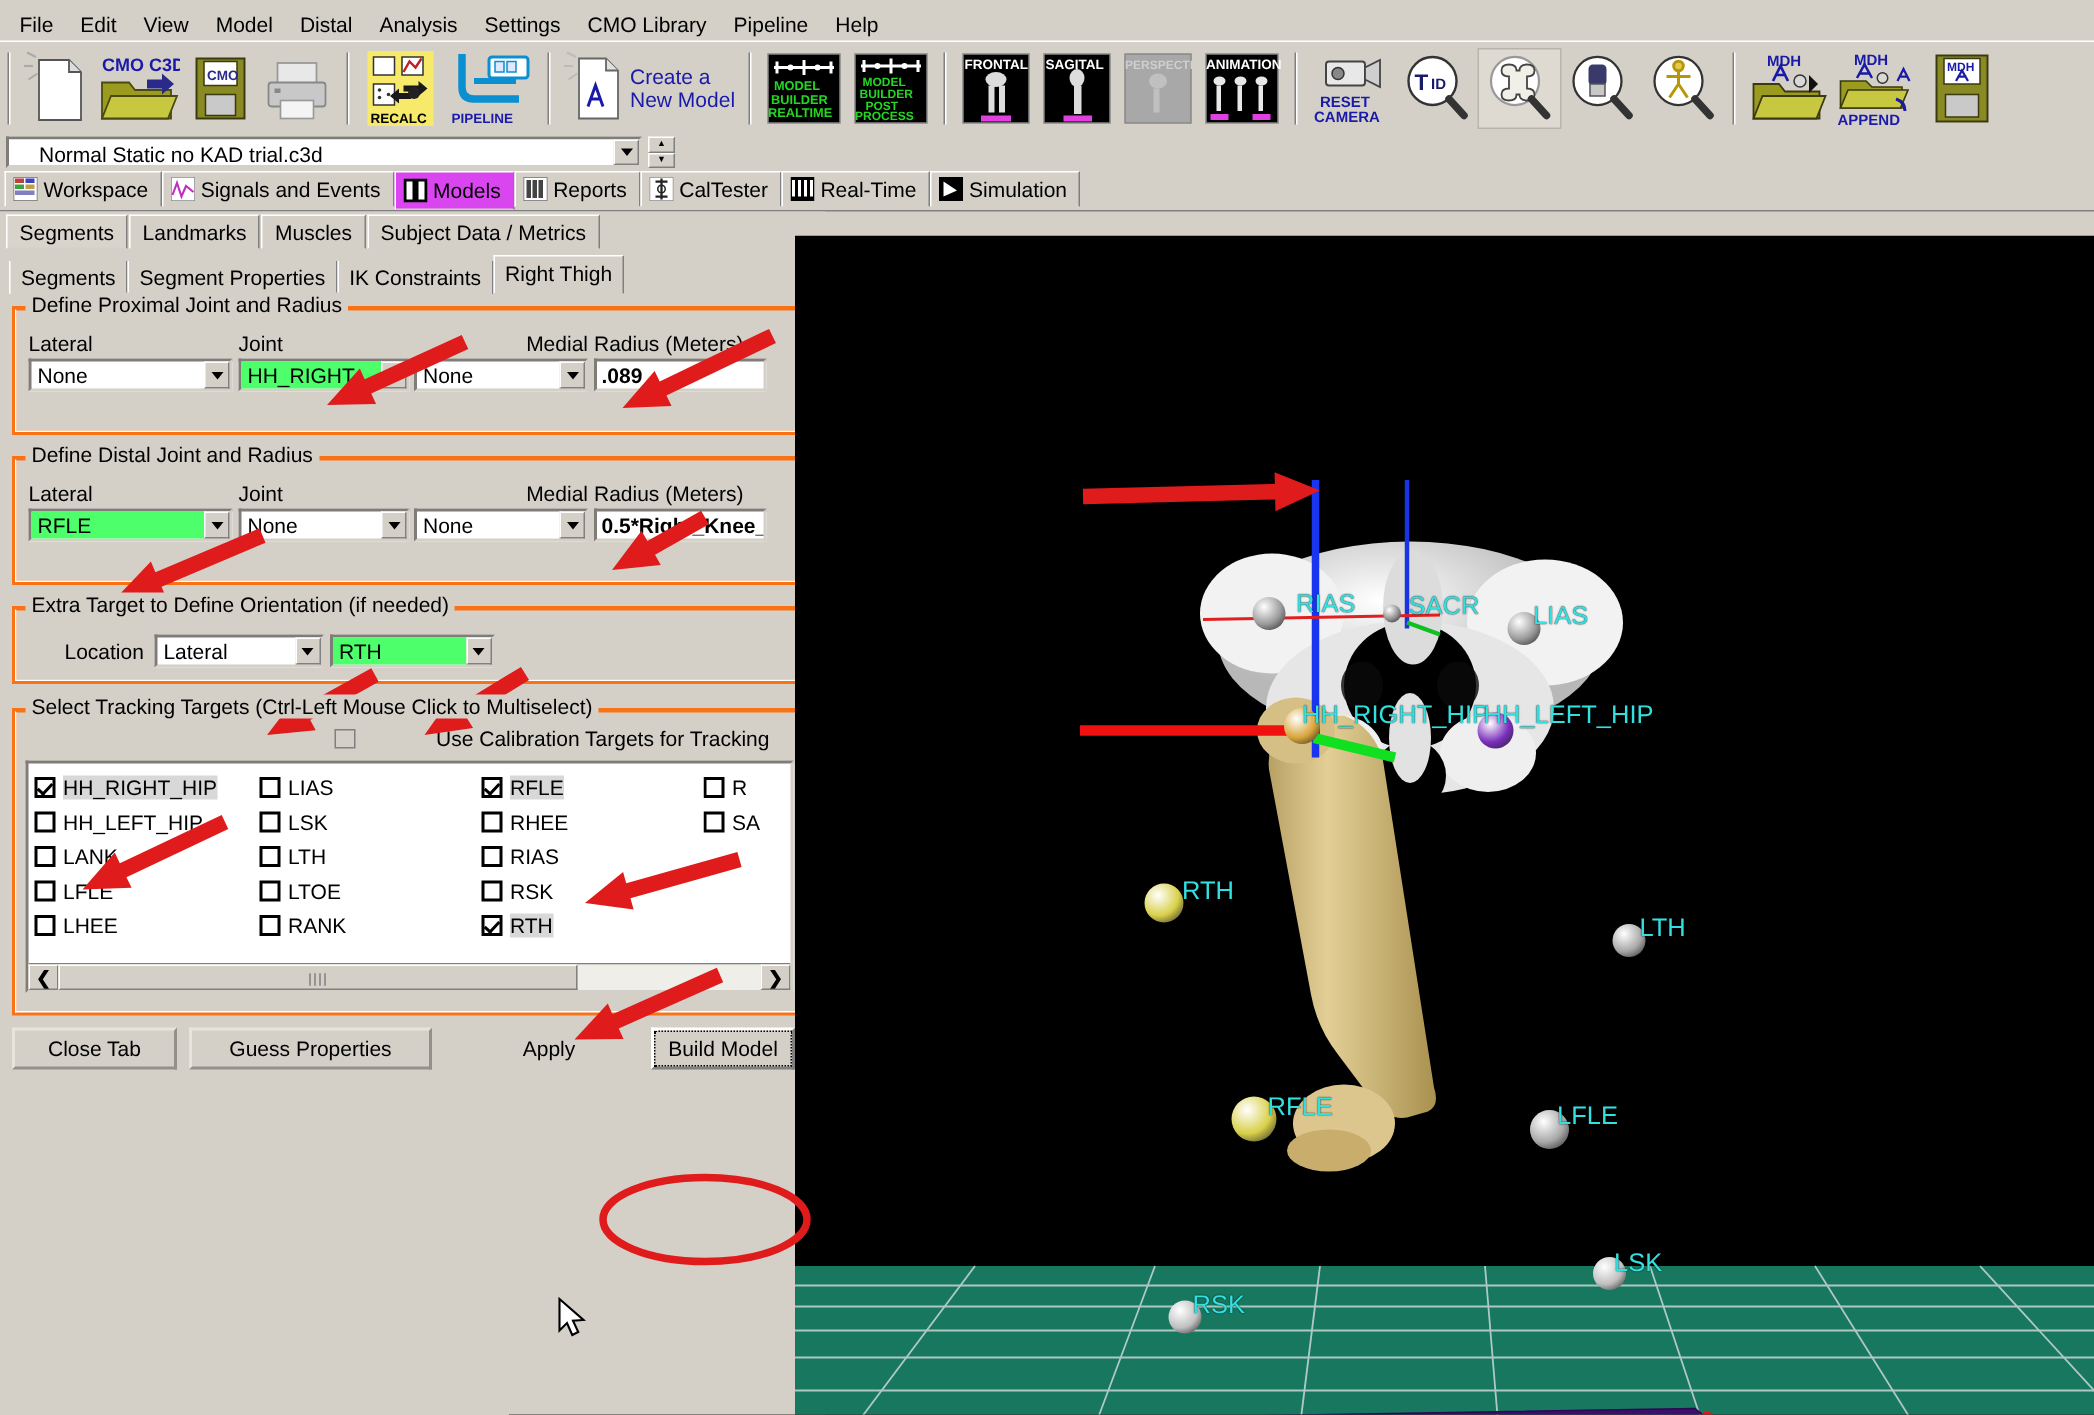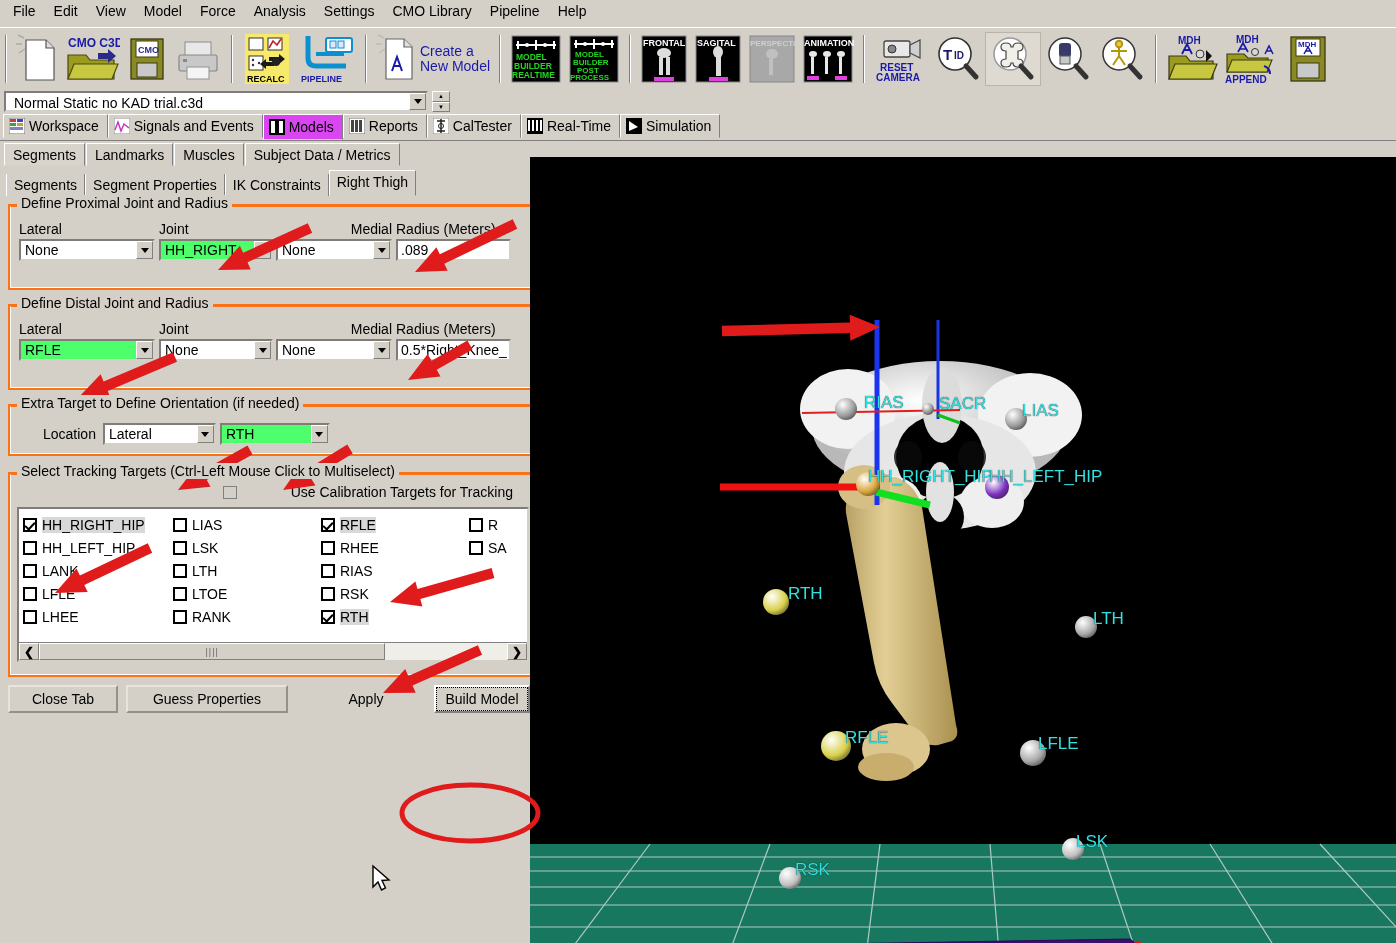--- a/index.html
+++ b/index.html
@@ -9,21 +9,21 @@
     font-family:"Liberation Sans", sans-serif;
     font-size:13px;
     background:#d4d0c8;
     color:#000;
     overflow:hidden;
     position:relative;
   }
   
   #menubar {
     height:27px; background:#d4d0c8;
-    display:flex; align-items:flex-start;
+    display:flex; align-items:flex-end;
     padding-left:4px; font-size:14px;
   }
   #menubar .menu-item { padding:3px 9px; white-space:nowrap; cursor:default; }
 
   
   #toolbar {
     height:62px; background:#d4d0c8;
     border-top:1px solid #fff;
     display:flex; align-items:center; padding:0 2px;
     position:relative;
@@ -35,21 +35,21 @@
             height:54px; padding:1px 3px; cursor:default; position:relative; }
   .tb-btn.framed { border:1px solid #b8b4ac; background:#dedad2; }
   .tb-btn svg { display:block; }
   .tb-label-blue { color:#1a1aa8; font-size:14px; line-height:15px; padding-left:4px; }
 
   
   #filerow { height:25px; background:#d4d0c8; display:flex; align-items:center;
              padding:0 4px; }
   .combo { display:flex; align-items:stretch; height:21px;
            border:2px inset #d4d0c8; background:#fff; }
-  .combo .ctext { flex:1; padding:2px 8px; font-size:14px; background:#fff;
+  .combo .ctext { flex:1; padding:2px 20px; font-size:14px; background:#fff;
                   overflow:hidden; white-space:nowrap; }
   .combo .carrow { width:17px; background:#d4d0c8;
                    border:1px solid; border-color:#fff #808080 #808080 #fff;
                    display:flex; align-items:center; justify-content:center; }
   .arrow-dn { width:0;height:0;border-left:4px solid transparent;
               border-right:4px solid transparent;border-top:5px solid #000; }
   .spin { width:18px; height:21px; display:flex; flex-direction:column;
           margin-left:4px; }
   .spin div { flex:1; background:#d4d0c8; border:1px solid;
               border-color:#fff #808080 #808080 #fff;
@@ -100,21 +100,21 @@
   .fld-label { font-size:14px; margin-bottom:2px; }
   .dd { display:flex; height:22px; border:2px inset #d4d0c8; background:#fff; }
   .dd .v { padding:6px 4px; font-size:14px; white-space:nowrap; overflow:hidden;
            flex:1; display:flex; align-items:center; }
   .dd .v.green { background:#4dff6a; }
   .dd .btn { width:17px; background:#d4d0c8; border:1px solid;
              border-color:#fff #808080 #808080 #fff;
              display:flex; align-items:center; justify-content:center; }
   .txtfield { height:22px; border:2px inset #d4d0c8; background:#fff;
               padding:2px 3px; font-size:14px; display:flex; align-items:center;
-              white-space:nowrap; overflow:hidden; }
+              white-space:nowrap; overflow:hidden;font-weight:bold; }
 
   
   .listbox { border:2px inset #d4d0c8; background:#fff; height:155px;
              position:relative; overflow:hidden; margin-top:4px; }
   .chkcols { display:flex; padding:4px 0 0 4px; }
   .chkcol { display:flex; flex-direction:column; }
   .chkitem { display:flex; align-items:center; gap:5px; height:23px;
              padding-right:4px; font-size:14px; white-space:nowrap; }
   .chkitem.hl .lbl { background:#d8d8d8; }
   .cbx { width:14px; height:14px; border:2px solid #000; background:#fff;
@@ -158,21 +158,21 @@
   .ann { position:absolute; pointer-events:none; }
 </style>
 </head>
 <body>
 
 <div id="menubar">
   <div class="menu-item">File</div>
   <div class="menu-item">Edit</div>
   <div class="menu-item">View</div>
   <div class="menu-item">Model</div>
-  <div class="menu-item">Force</div>
+  <div class="menu-item">Distal</div>
   <div class="menu-item">Analysis</div>
   <div class="menu-item">Settings</div>
   <div class="menu-item">CMO Library</div>
   <div class="menu-item">Pipeline</div>
   <div class="menu-item">Help</div>
 </div>
 
 <div id="toolbar">
 
   <div class="tb-sep"></div>

